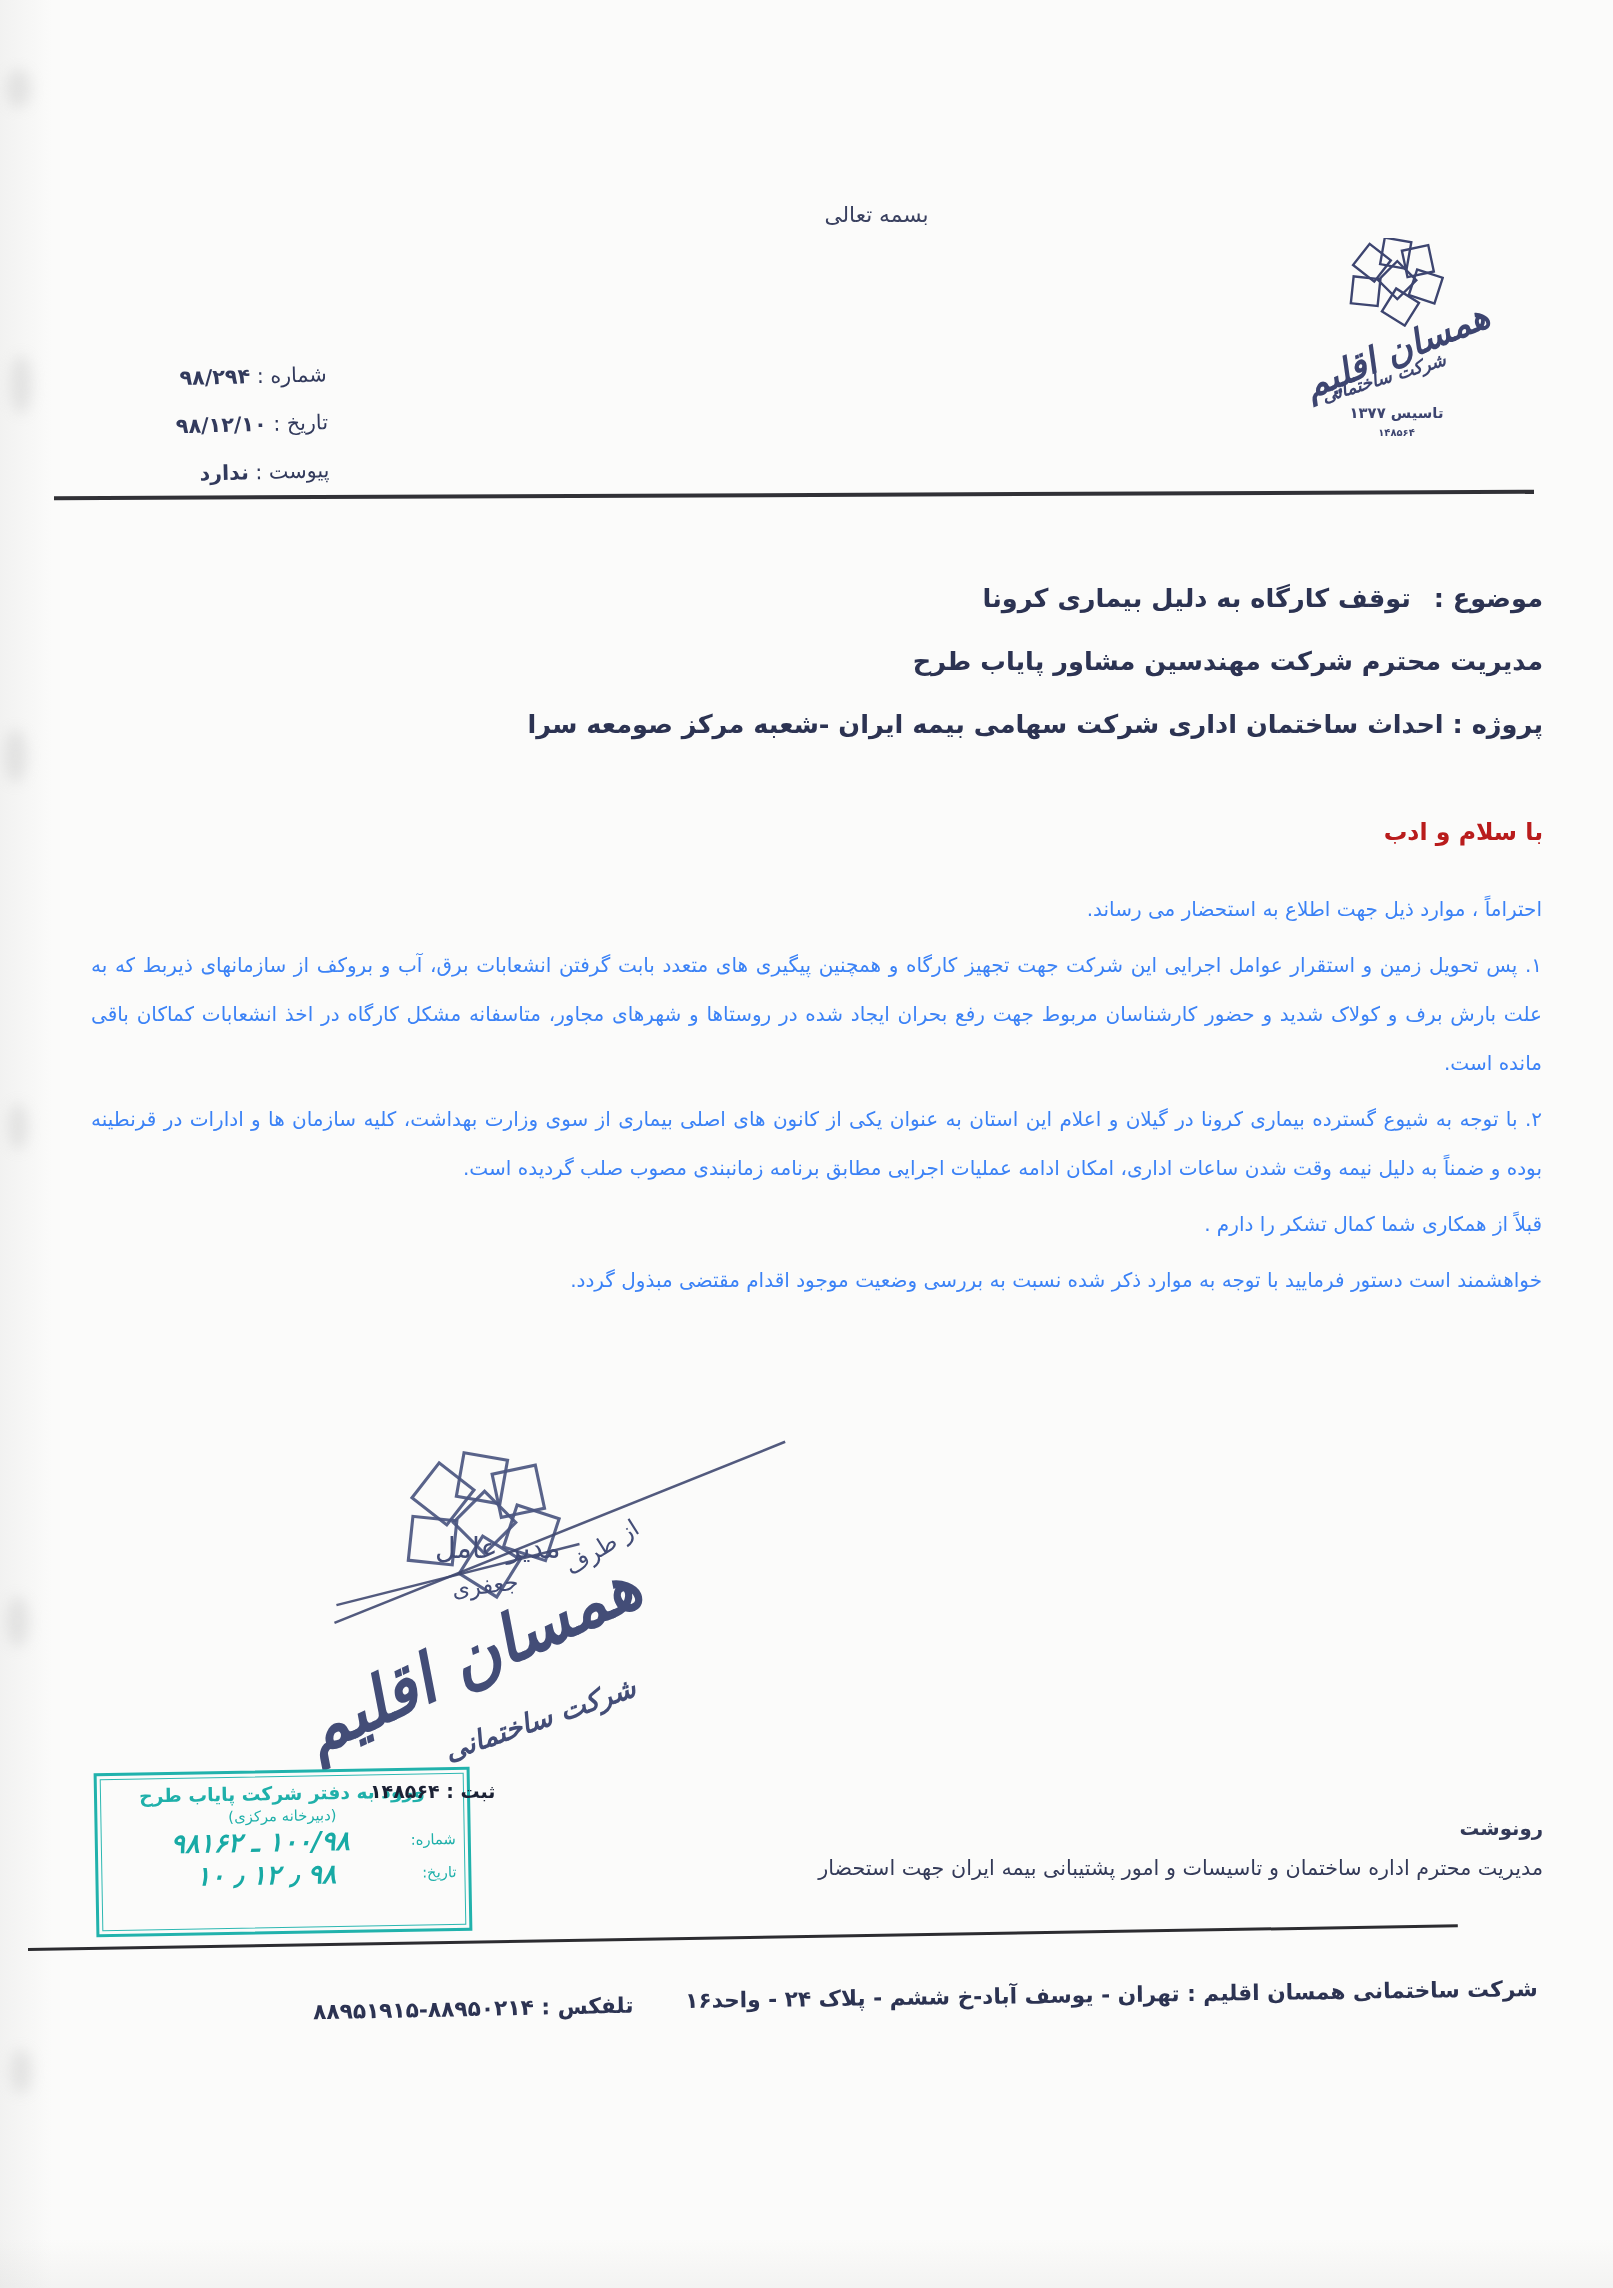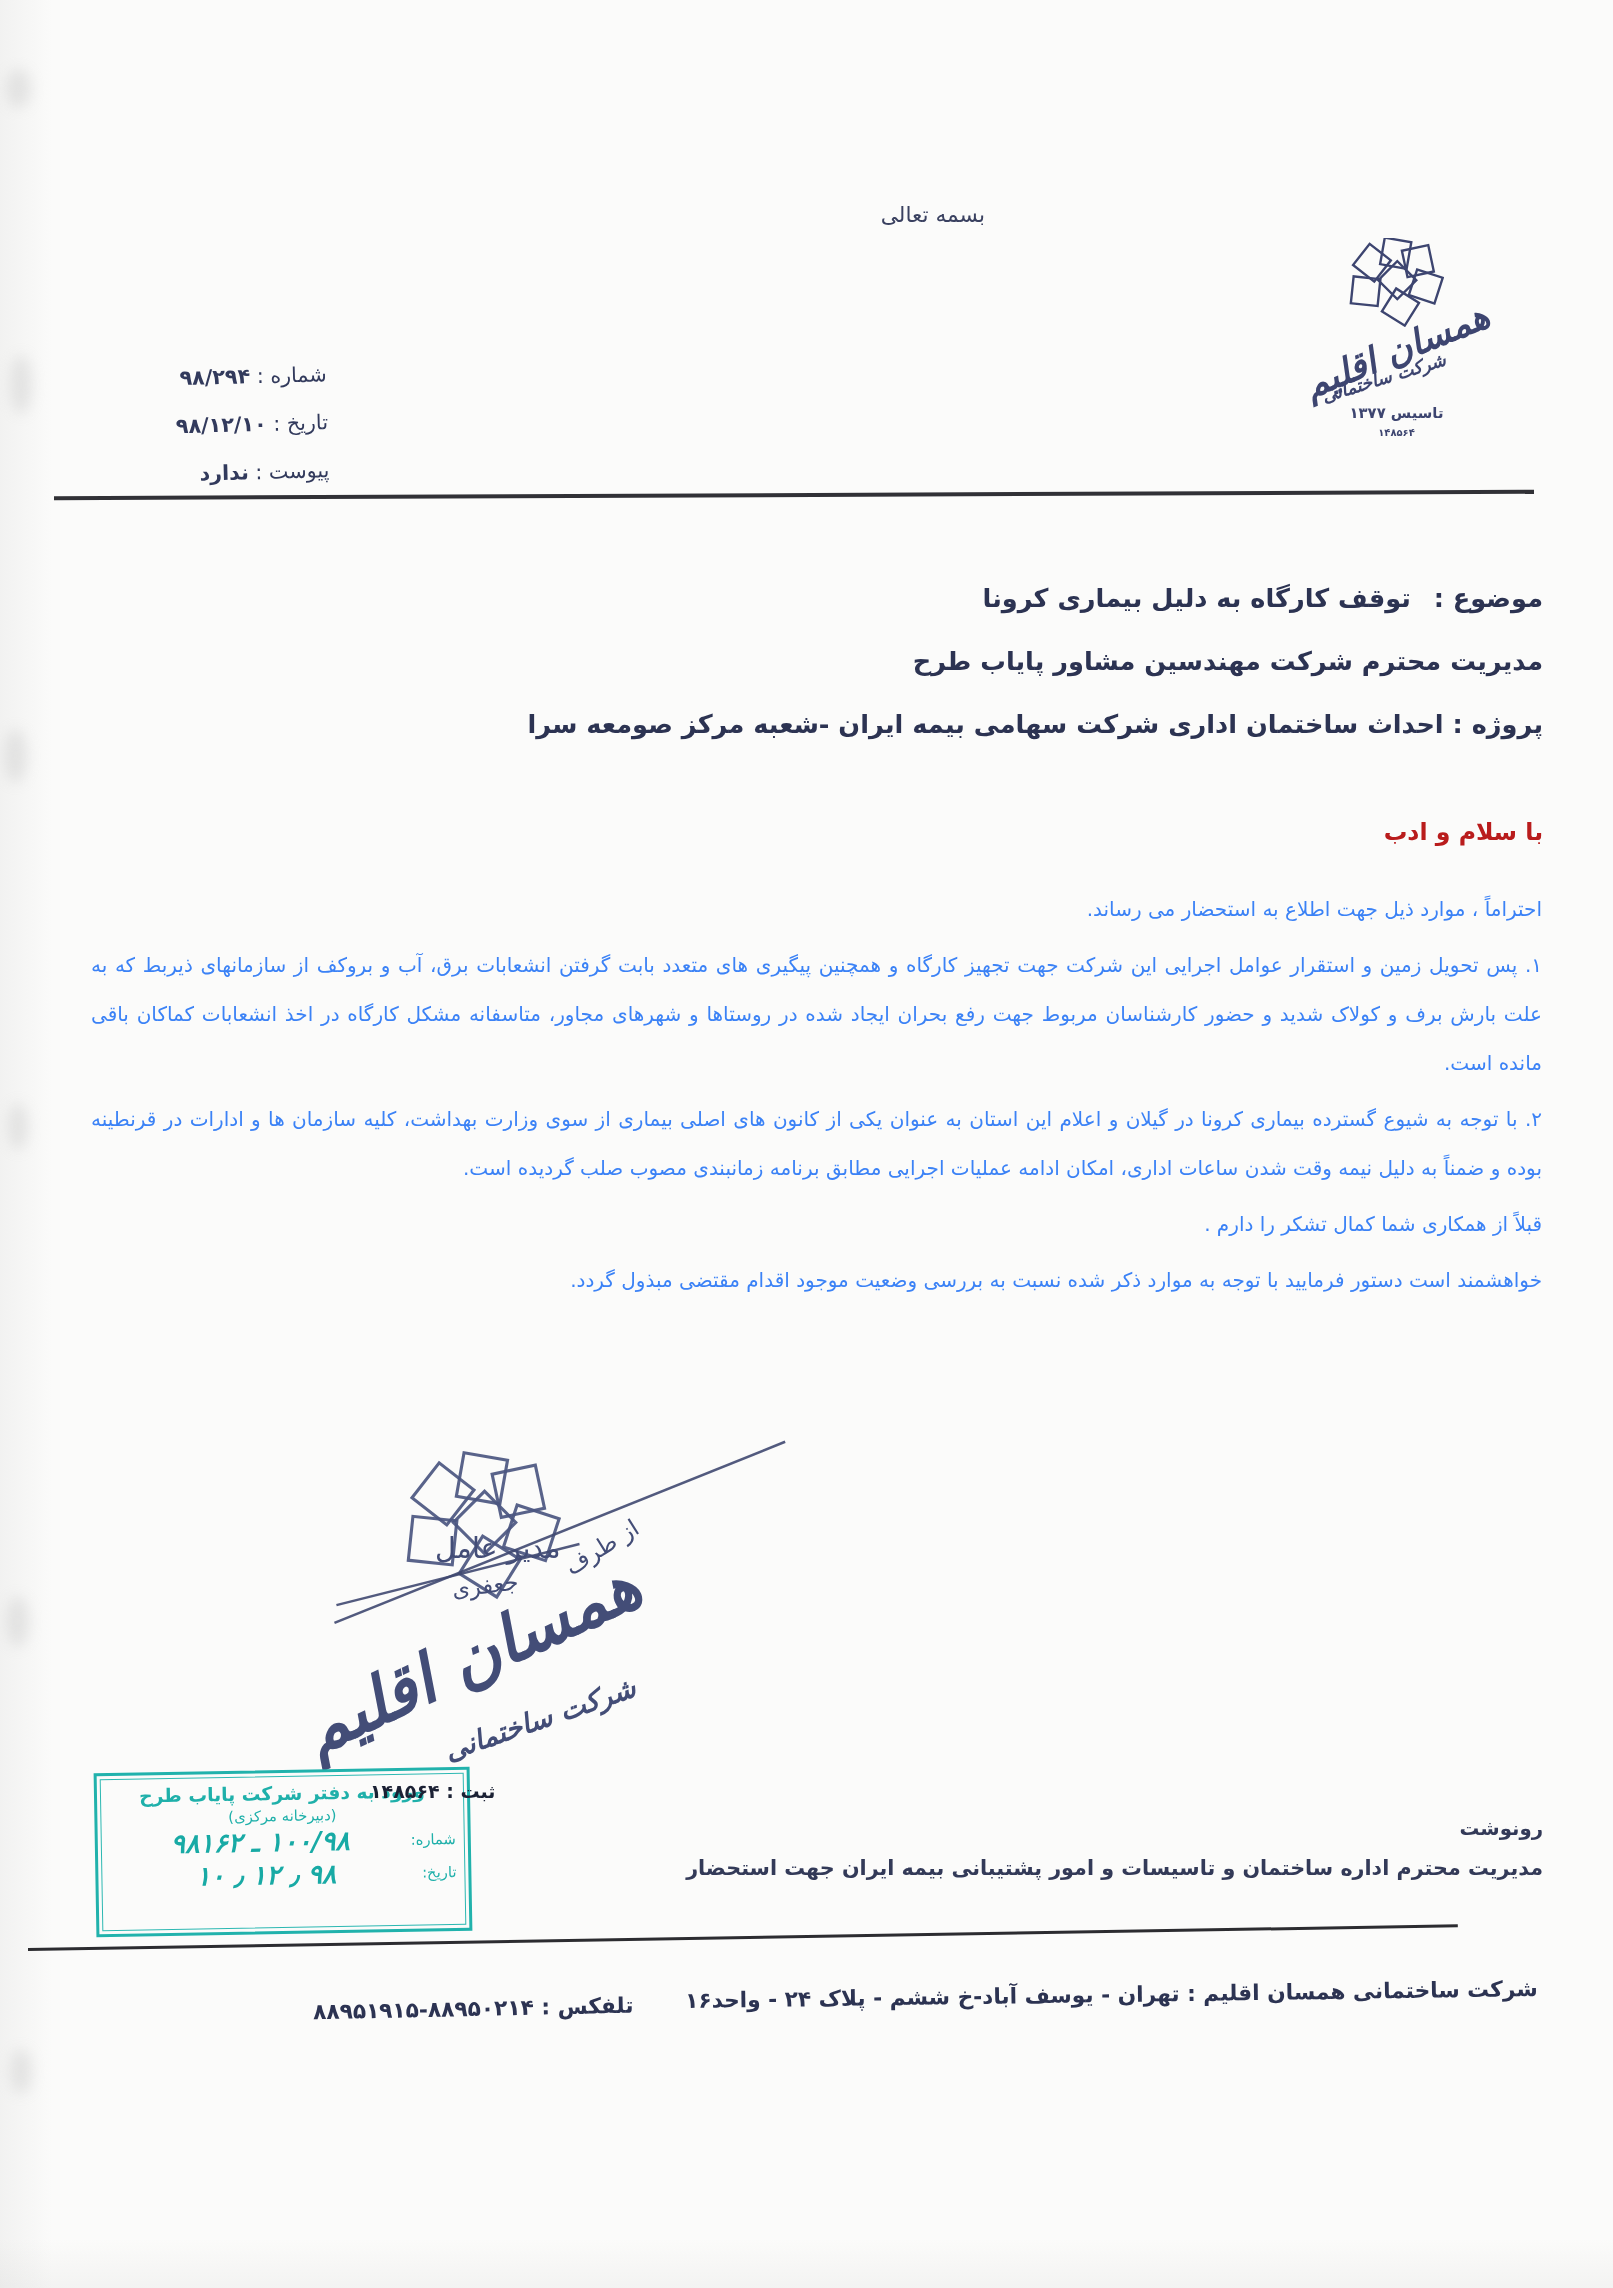--- a/index.html
+++ b/index.html
@@ -14,21 +14,21 @@
   .rtl{direction:rtl;unicode-bidi:embed;}
 
   
   .smudge{position:absolute;background:#b9b9b9;border-radius:50%;filter:blur(6.9px);opacity:.30;}
   .edge-shade{position:absolute;left:0;top:0;bottom:0;width:53px;
     background:linear-gradient(90deg,rgba(160,160,160,.10),rgba(255,255,255,0));}
   .bottom-shade{position:absolute;right:0;bottom:0;width:100%;height:49px;
     background:linear-gradient(0deg,rgba(150,150,150,.08),rgba(255,255,255,0));}
 
   
-  .bismillah{left:768px;top:202px;width:217px;
+  .bismillah{left:768px;top:202px;width:217px;text-align:center;
     font-size:21.7px;color:#3a4160;letter-spacing:1px;}
 
   
   .letterhead{left:1298px;top:238px;width:197px;text-align:center;color:#3d4570;}
   .lh-squares{display:block;margin:0 auto;}
   .lh-squares rect{fill:none;stroke:#3d4570;stroke-width:3;}
   .lh-name{font-family:"DejaVu Serif","Liberation Serif",serif;font-style:italic;
     font-size:36px;font-weight:bold;transform:rotate(-22deg);margin-top:2px;white-space:nowrap;}
   .lh-sub{font-family:"DejaVu Serif","Liberation Serif",serif;font-style:italic;
     font-size:17.7px;font-weight:bold;transform:rotate(-17deg);margin-top:-3.9px;margin-right:25.6px;white-space:nowrap;}
@@ -76,21 +76,21 @@
   .stamp-sub{font-size:14.8px;margin-top:3px;}
   .stamp-row{display:flex;align-items:center;margin-top:2px;}
   .stamp-row .lbl{font-size:14.8px;flex:0 0 auto;}
   .stamp-row .hval{flex:1;text-align:center;font-size:26.6px;font-weight:600;
     font-family:"DejaVu Serif","Liberation Serif",serif;font-style:italic;
     color:#18aaa5;white-space:nowrap;}
 
   
   .cc{right:71px;top:1801px;text-align:right;color:#333a58;margin-top:16px;}
   .cc-label{font-size:19.7px;font-weight:600;margin-bottom:15.8px;}
-  .cc-line{font-size:20.7px;font-weight:700;white-space:nowrap;}
+  .cc-line{font-size:20.7px;font-weight:400;white-space:nowrap;}
 
   
   .divider-bottom{left:27.6px;top:1948px;width:1430px;height:3.4px;background:#15151a;
     opacity:.9;transform:rotate(-.95deg);transform-origin:left center;}
   .footer-address{right:76px;top:1982px;font-size:21.7px;font-weight:bold;color:#2c3352;
     transform:rotate(-.8deg);white-space:nowrap;}
   .footer-telefax{left:313px;top:1996px;font-size:21.7px;font-weight:bold;color:#2c3352;
     transform:rotate(-1.2deg);white-space:nowrap;}
 </style>
 </head>

